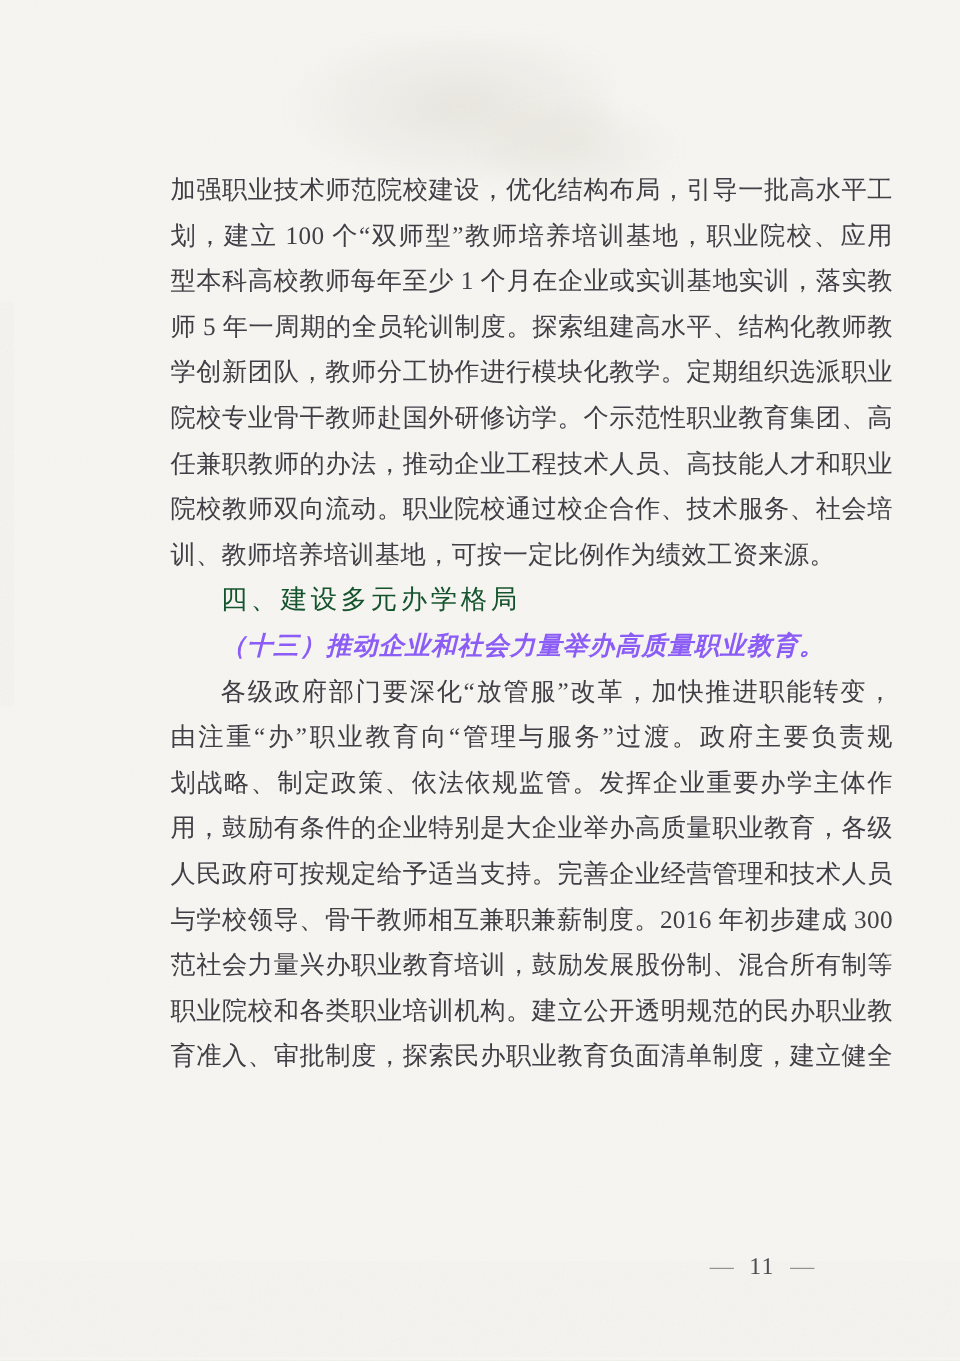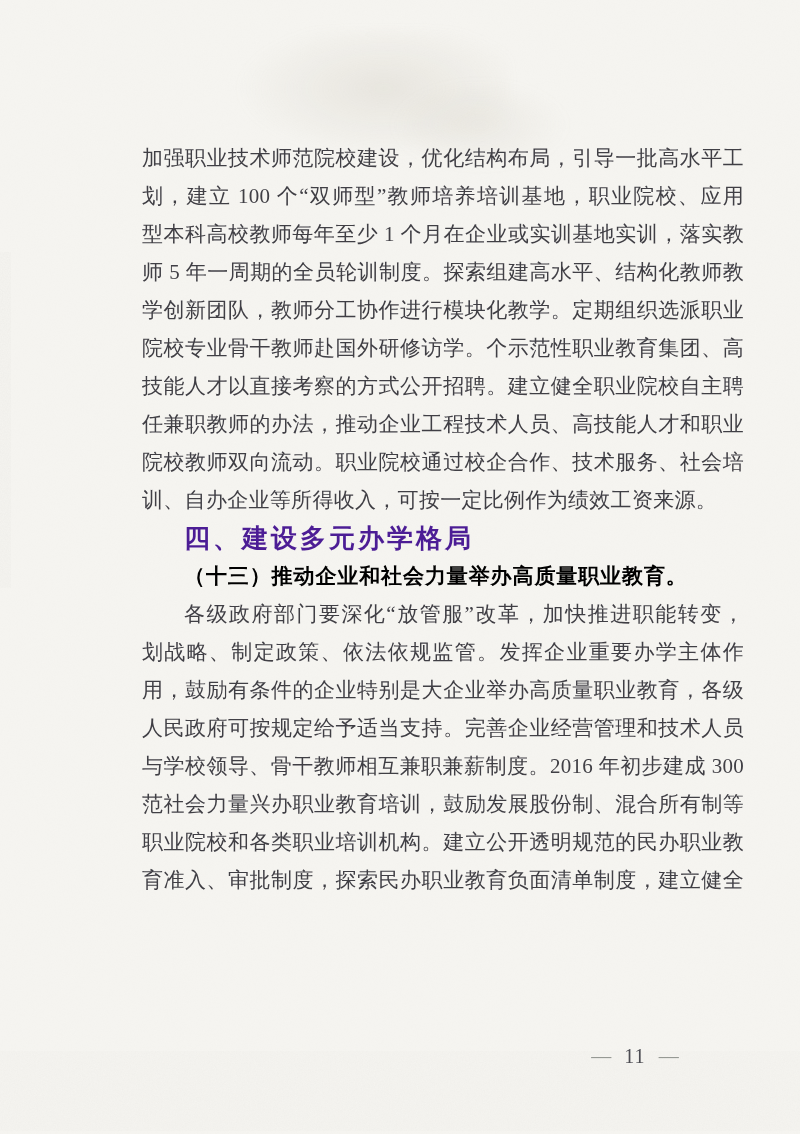--- a/index.html
+++ b/index.html
@@ -43,31 +43,32 @@
     text-align: justify;
     text-align-last: justify;
     text-justify: inter-character;
     white-space: nowrap;
     overflow: visible;
   }
   .line.indent { padding-left: 42px; }
   .line.para-end { text-align-last: left; letter-spacing: 0.3px; }
   .line.heading {
     font-family: "Liberation Sans", "DejaVu Sans", sans-serif;
-    font-weight: 700;
-    font-size: 26px;
+    font-weight: 400;
+    font-size: 22px;
     letter-spacing: 3px;
     text-align-last: left;
-    color: #4c1d95;
+    color: #14532d;
   }
   .line.subheading {
     font-weight: 700;
     letter-spacing: 0.9px;
     text-align-last: left;
-    color: #000000;
+    color: #8b5cf6;
+    font-style: italic;
   }
   .pagenum {
     position: absolute;
     left: 575px;
     top: 1040px;
     width: 120px;
     height: 32px;
     line-height: 32px;
     text-align: center;
     font-size: 20px;
@@ -95,27 +96,27 @@
     <rect x="0" y="280" width="10" height="280" filter="url(#grain)" opacity="0.12"></rect>
   </svg>
 
   <div class="text-block" id="text-block">
       <div class="line body">加强职业技术师范院校建设，优化结构布局，引导一批高水平工</div>
       <div class="line body">划，建立 100 个“双师型”教师培养培训基地，职业院校、应用</div>
       <div class="line body">型本科高校教师每年至少 1 个月在企业或实训基地实训，落实教</div>
       <div class="line body">师 5 年一周期的全员轮训制度。探索组建高水平、结构化教师教</div>
       <div class="line body">学创新团队，教师分工协作进行模块化教学。定期组织选派职业</div>
       <div class="line body">院校专业骨干教师赴国外研修访学。个示范性职业教育集团、高</div>
-      <div class="line body">技能人才以直接考察的方式公开招聘。建立健全职业院校自主聘</div>
       <div class="line body">任兼职教师的办法，推动企业工程技术人员、高技能人才和职业</div>
       <div class="line body">院校教师双向流动。职业院校通过校企合作、技术服务、社会培</div>
-      <div class="line body para-end">训、自办企业等所得收入，可按一定比例作为绩效工资来源。</div>
+      <div class="line body para-end">训、教师培养培训基地，可按一定比例作为绩效工资来源。</div>
       <div class="line heading indent">四、建设多元办学格局</div>
       <div class="line subheading indent">（十三）推动企业和社会力量举办高质量职业教育。</div>
       <div class="line body indent">各级政府部门要深化“放管服”改革，加快推进职能转变，</div>
+      <div class="line body">由注重“办”职业教育向“管理与服务”过渡。政府主要负责规</div>
       <div class="line body">划战略、制定政策、依法依规监管。发挥企业重要办学主体作</div>
       <div class="line body">用，鼓励有条件的企业特别是大企业举办高质量职业教育，各级</div>
       <div class="line body">人民政府可按规定给予适当支持。完善企业经营管理和技术人员</div>
       <div class="line body">与学校领导、骨干教师相互兼职兼薪制度。2016 年初步建成 300</div>
       <div class="line body">范社会力量兴办职业教育培训，鼓励发展股份制、混合所有制等</div>
       <div class="line body">职业院校和各类职业培训机构。建立公开透明规范的民办职业教</div>
       <div class="line body">育准入、审批制度，探索民办职业教育负面清单制度，建立健全</div>
     </div>
 
   <div class="pagenum">

